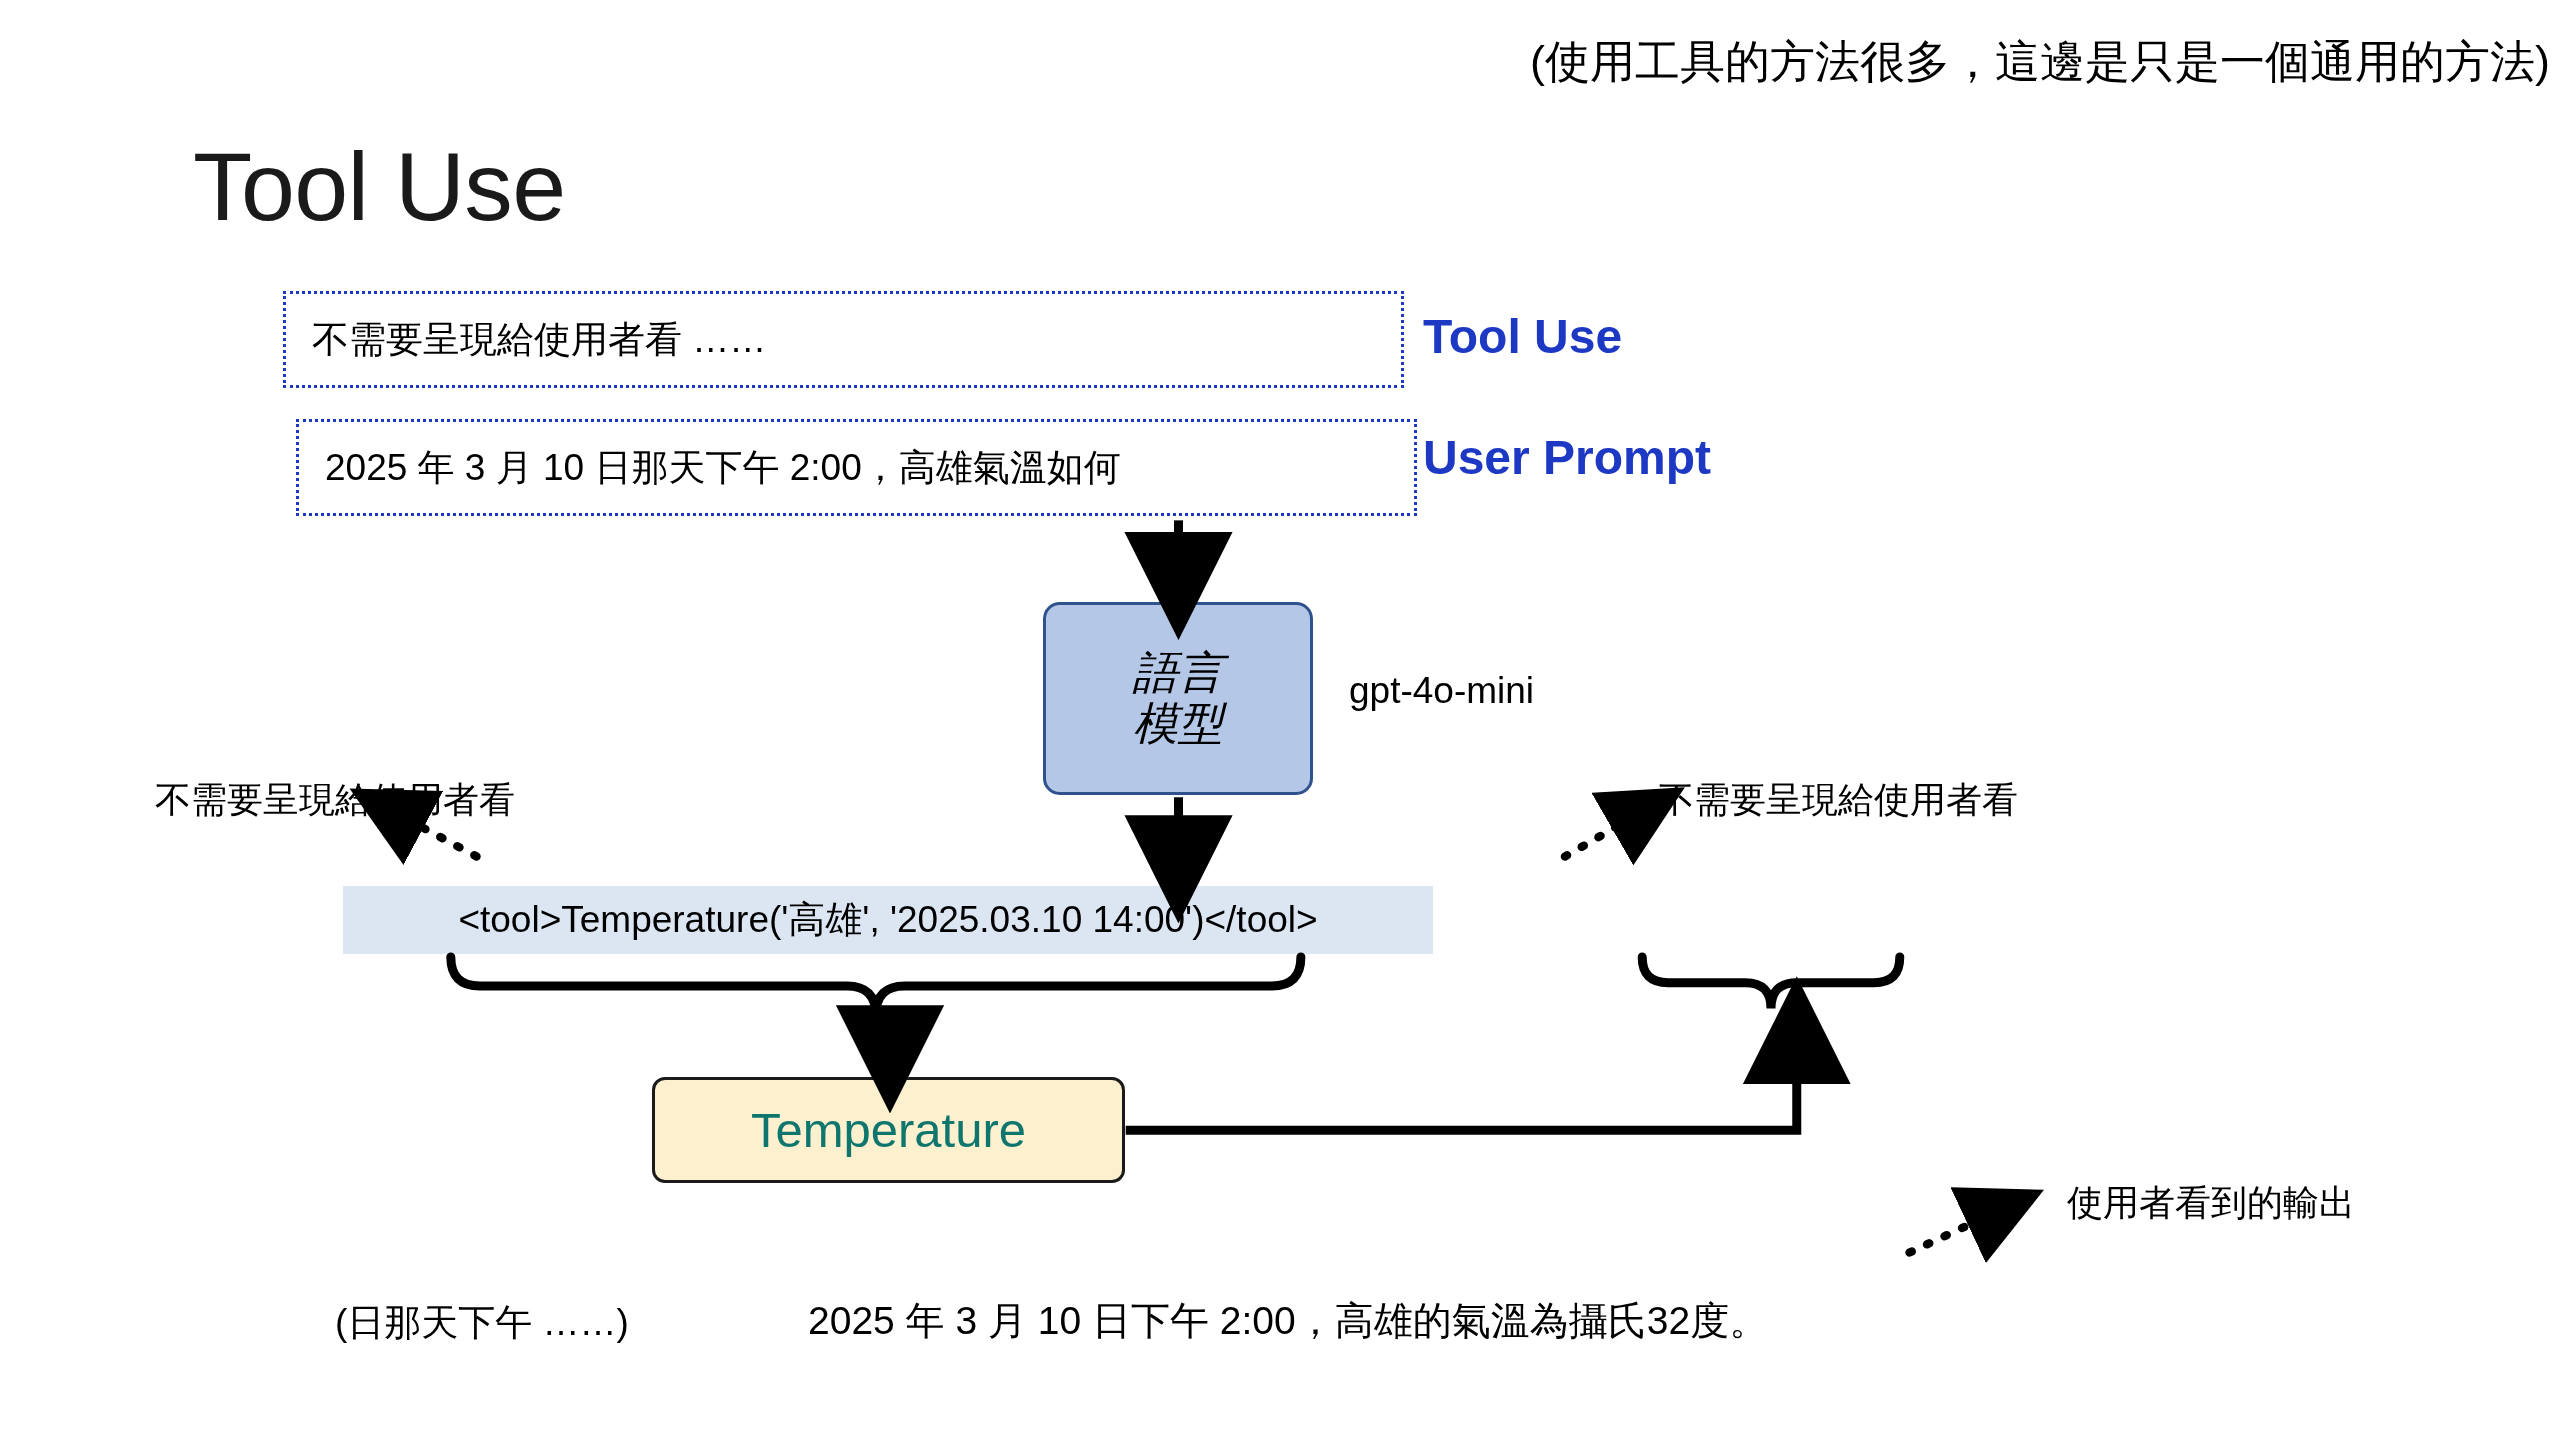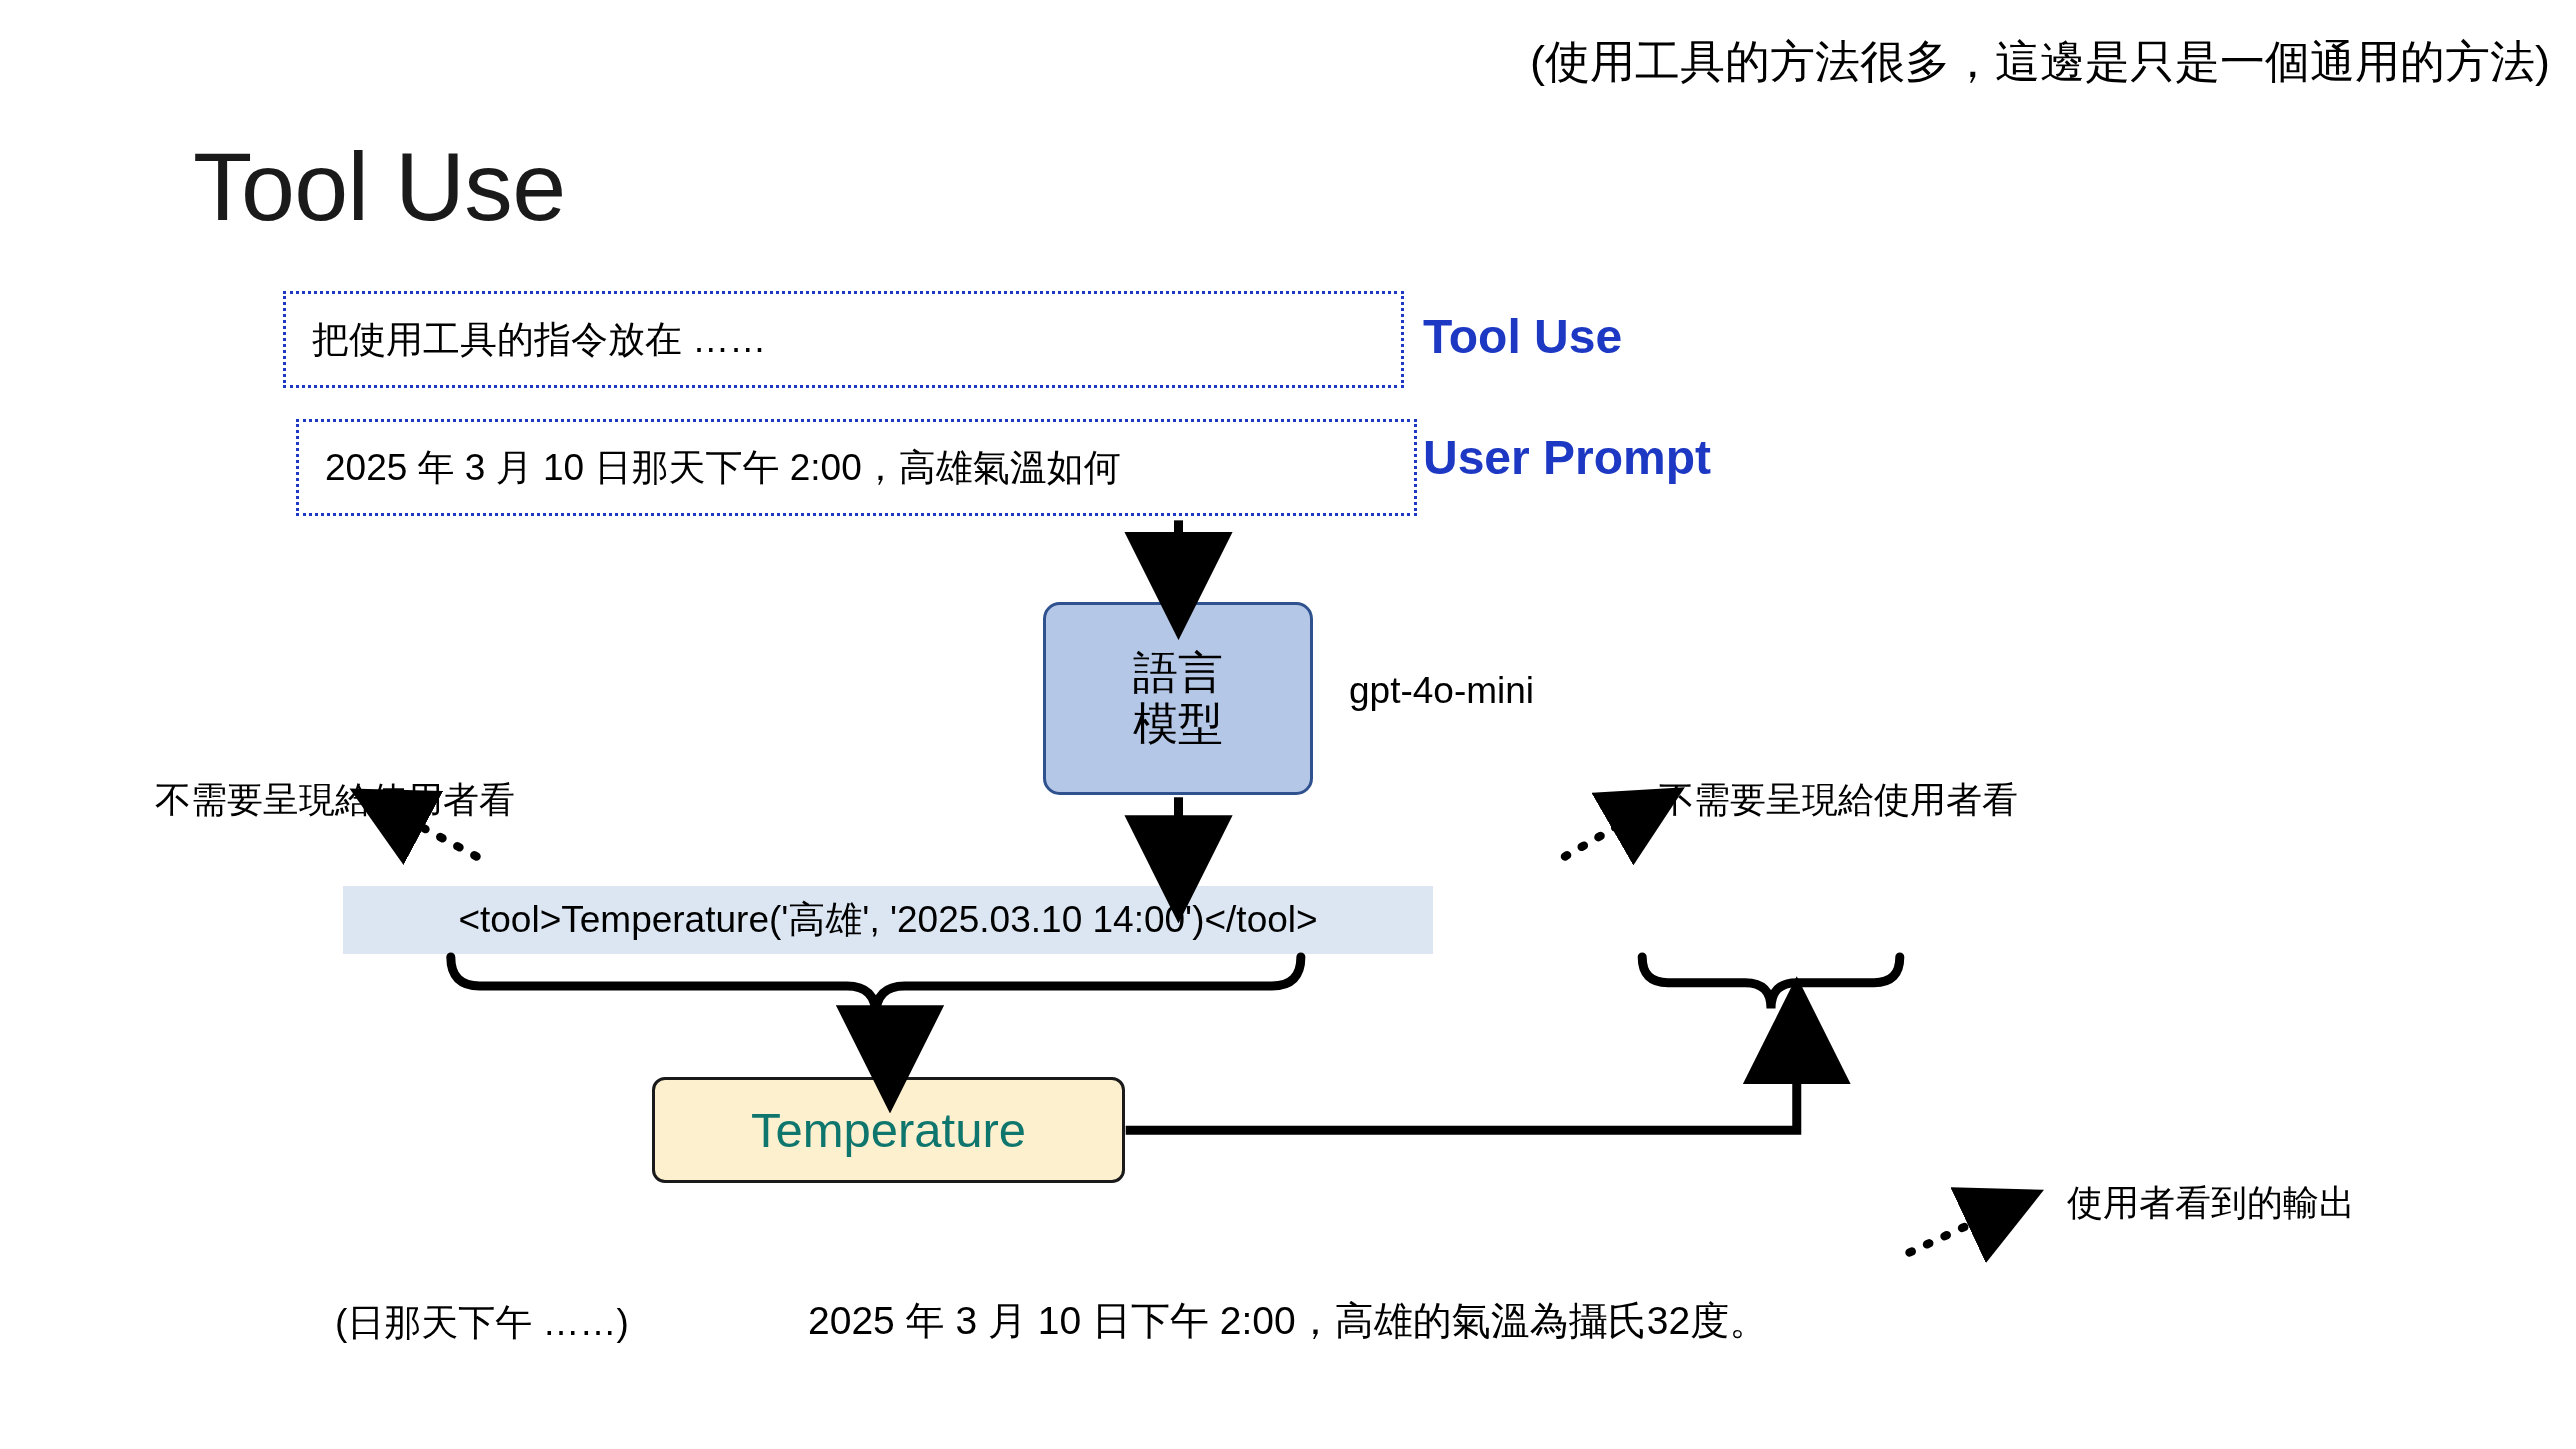--- a/index.html
+++ b/index.html
@@ -82,20 +82,21 @@
     border: 3.9px solid #2f528f;
     border-radius: 16.7px;
     box-sizing: border-box;
     display: flex;
     flex-direction: column;
     align-items: center;
     justify-content: center;
     font-size: 45px;
     color: #000000;
     line-height: 1.12;
+    font-style: italic;
   }
   #llm-model-name {
     left: 1349px;
     top: 670px;
     font-size: 37px;
     color: #000000;
     white-space: nowrap;
   }
 
   
@@ -168,21 +169,21 @@
 </head>
 <body>
 
 <div id="slide">
 
   <div class="abs" id="top-note">(使用工具的方法很多，這邊是只是一個通用的方法)</div>
 
   <div class="abs" id="title">Tool Use</div>
 
   <div class="abs dotted-box" id="box-tool">
-    <span>把使用工具的指令放在 ……</span>
+    <span>不需要呈現給使用者看 ……</span>
   </div>
   <div class="abs blue-label" id="label-tool">Tool Use</div>
 
   <div class="abs dotted-box" id="box-user">
     <span>2025 年 3 月 10 日那天下午 2:00，高雄氣溫如何</span>
   </div>
   <div class="abs blue-label" id="label-user">User Prompt</div>
 
   <div class="abs" id="llm-box">
     <span>語言</span>

